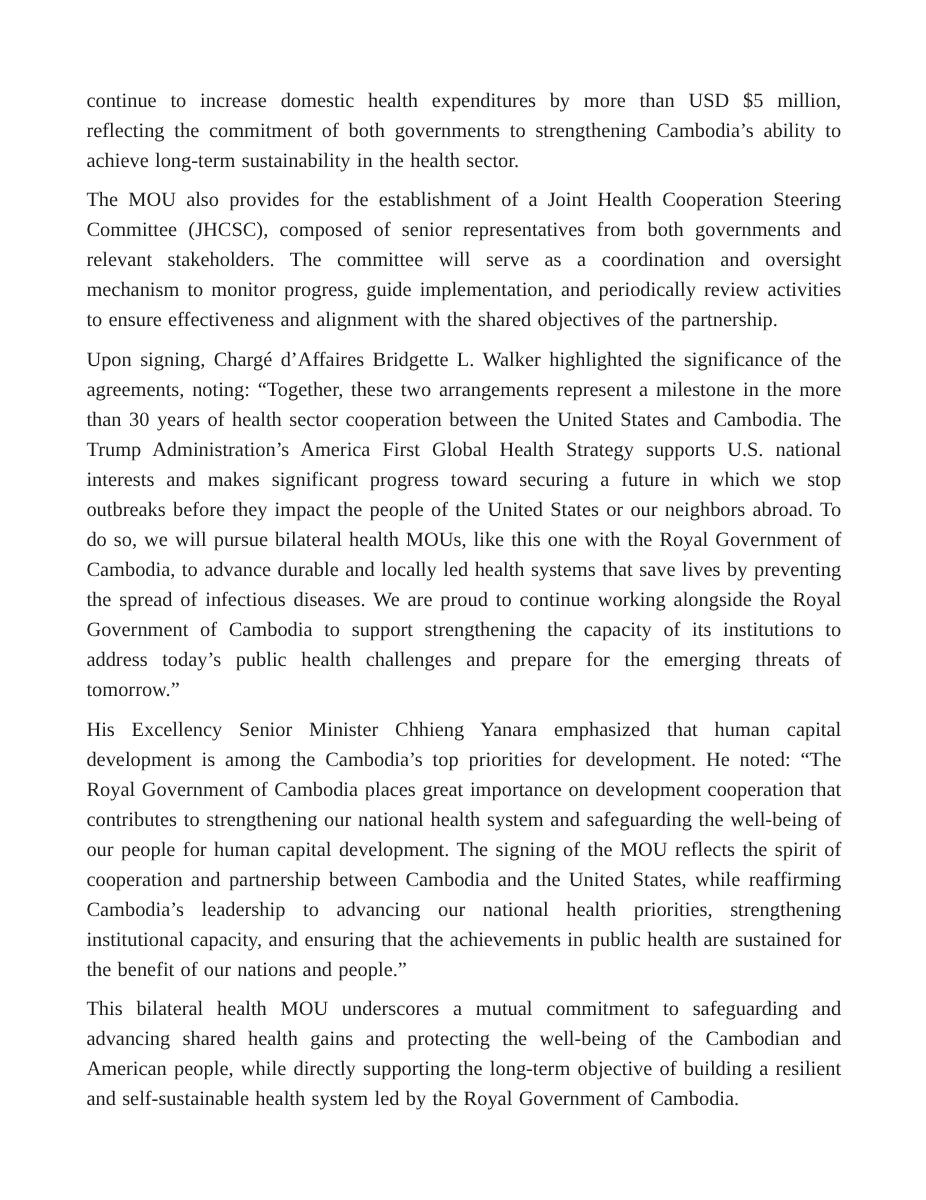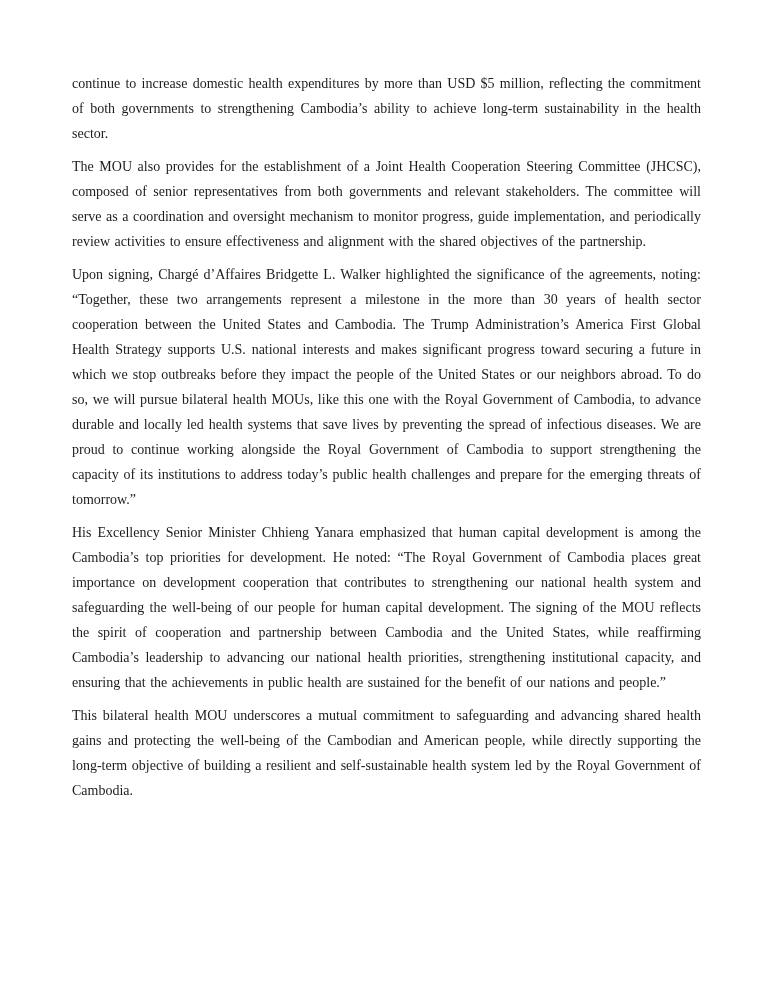--- a/index.html
+++ b/index.html
@@ -12,21 +12,21 @@
     height: 1000px;
     overflow: hidden;
   }
   .page {
     box-sizing: border-box;
     width: 772px;
     height: 1000px;
     background: #ffffff;
     padding: 71px 71px 0 72px;
     font-family: "Liberation Serif", "DejaVu Serif", serif;
-    font-size: 14px;
+    font-size: 17px;
     line-height: 25px;
     color: #1c1c1c;
   }
   .para {
     margin: 0 0 8px 0;
     text-align: justify;
     text-justify: inter-word;
     word-spacing: 1px;
   }
 </style>

